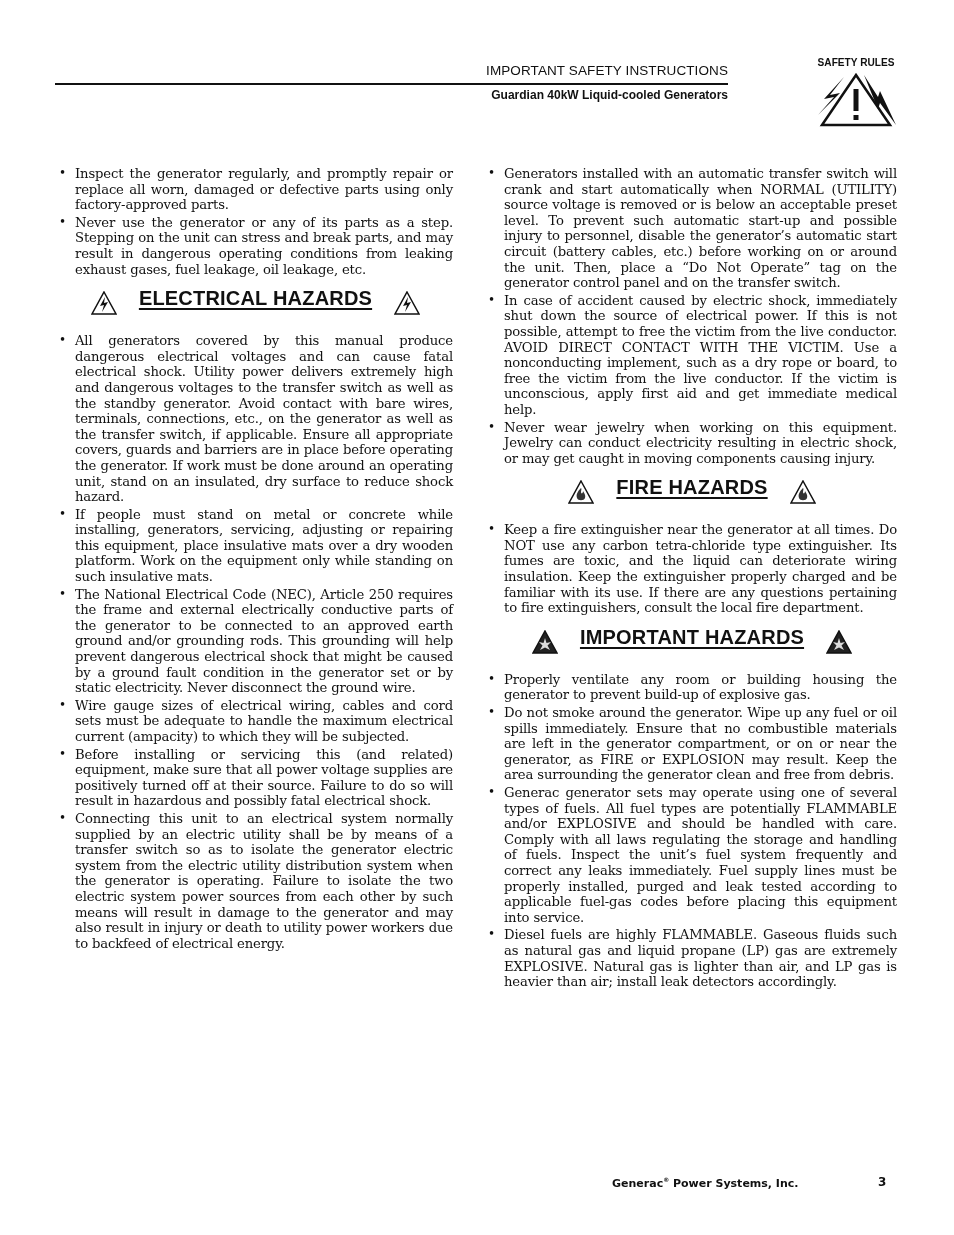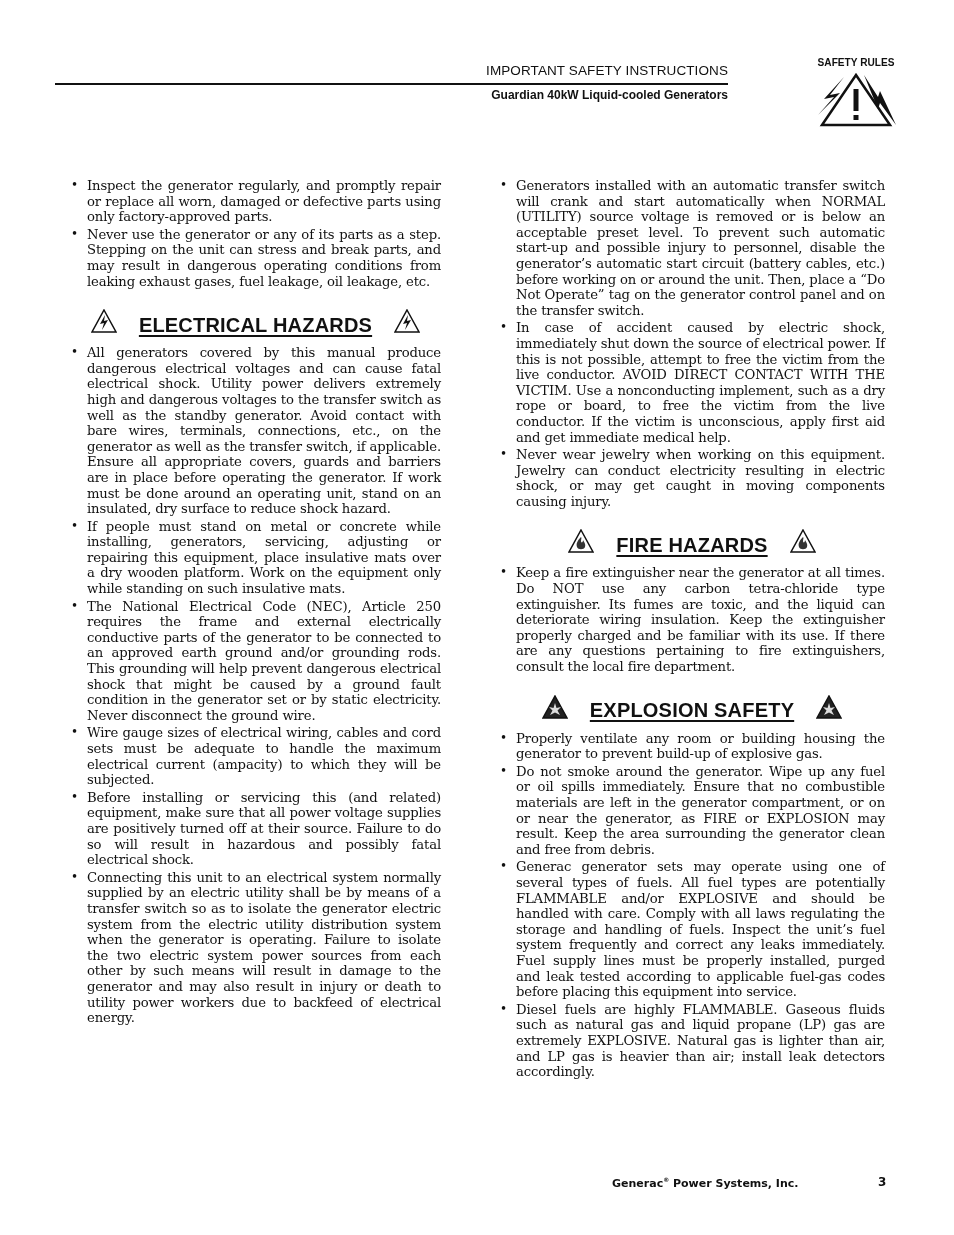--- a/index.html
+++ b/index.html
@@ -23,27 +23,27 @@
   .badge-label {
     position: absolute; left: 0; top: 0; width: 100px; text-align: center;
     font-family: "Liberation Sans", sans-serif; font-weight: 700; font-size: 11px;
     transform: scaleX(0.92); transform-origin: center;
   }
   .badge svg { position: absolute; left: 8px; top: 15px; }
 
   .col { position: absolute; top: 166px; width: 395px; font-size: 13.2px; line-height: 15.6px; }
   .col.left { left: 58px; }
   .col.right { left: 487px; width: 410px; }
-  ul.items { list-style: none; margin: 12px; padding: 0; }
+  ul.items { list-style: none; margin: 0; padding: 0; }
   ul.items li { position: relative; padding-left: 17px; text-align: justify; margin-bottom: 2px; letter-spacing: -0.15px; }
   ul.items li::before { content: "\2022"; position: absolute; left: 1px; top: 0; font-size: 12px; }
   .em { font-weight: 400; }
 
   .section-head {
-    display: flex; align-items: flex-end; justify-content: center;
+    display: flex; align-items: flex-start; justify-content: center;
     gap: 22px; margin: 14px 0 12px 0; height: 30px;
   }
   .section-title {
     font-family: "Liberation Sans", sans-serif; font-weight: 700; font-size: 20px;
     text-decoration: underline; text-decoration-thickness: 2px; text-underline-offset: 3px;
     letter-spacing: 0.2px;
   }
   .hz-icon { display: inline-block; width: 26px; height: 24px; }
 
   .footer {
@@ -123,21 +123,21 @@
 
   <ul class="items">
     <li>Keep a fire extinguisher near the generator at all times. Do NOT use any carbon tetra-chloride type extinguisher. Its fumes are toxic, and the liquid can deteriorate wiring insulation. Keep the extinguisher properly charged and be familiar with its use. If there are any questions pertaining to fire extinguishers, consult the local fire department.</li>
   </ul>
 
   <div class="section-head">
     <svg class="hz-icon" viewBox="0 0 26 24">
       <polygon points="13,1 25,23 1,23" fill="#222" stroke="#111" stroke-width="1.5"></polygon>
       <polygon points="13,8 14.5,13 19,12 15.5,15.5 18,20 13,17.5 8,20 10.5,15.5 7,12 11.5,13" fill="#ddd"></polygon>
     </svg>
-    <span class="section-title">EXPLOSION SAFETY</span>
+    <span class="section-title">IMPORTANT HAZARDS</span>
     <svg class="hz-icon" viewBox="0 0 26 24">
       <polygon points="13,1 25,23 1,23" fill="#222" stroke="#111" stroke-width="1.5"></polygon>
       <polygon points="13,8 14.5,13 19,12 15.5,15.5 18,20 13,17.5 8,20 10.5,15.5 7,12 11.5,13" fill="#ddd"></polygon>
     </svg>
   </div>
 
   <ul class="items">
     <li>Properly ventilate any room or building housing the generator to prevent build-up of explosive gas.</li>
     <li>Do not smoke around the generator. Wipe up any fuel or oil spills immediately. Ensure that no combustible materials are left in the generator compartment, or on or near the generator, as FIRE or EXPLOSION may result. Keep the area surrounding the generator clean and free from debris.</li>
     <li>Generac generator sets may operate using one of several types of fuels. All fuel types are potentially FLAMMABLE and/or EXPLOSIVE and should be handled with care. Comply with all laws regulating the storage and handling of fuels. Inspect the unit’s fuel system frequently and correct any leaks immediately. Fuel supply lines must be properly installed, purged and leak tested according to applicable fuel-gas codes before placing this equipment into service.</li>

